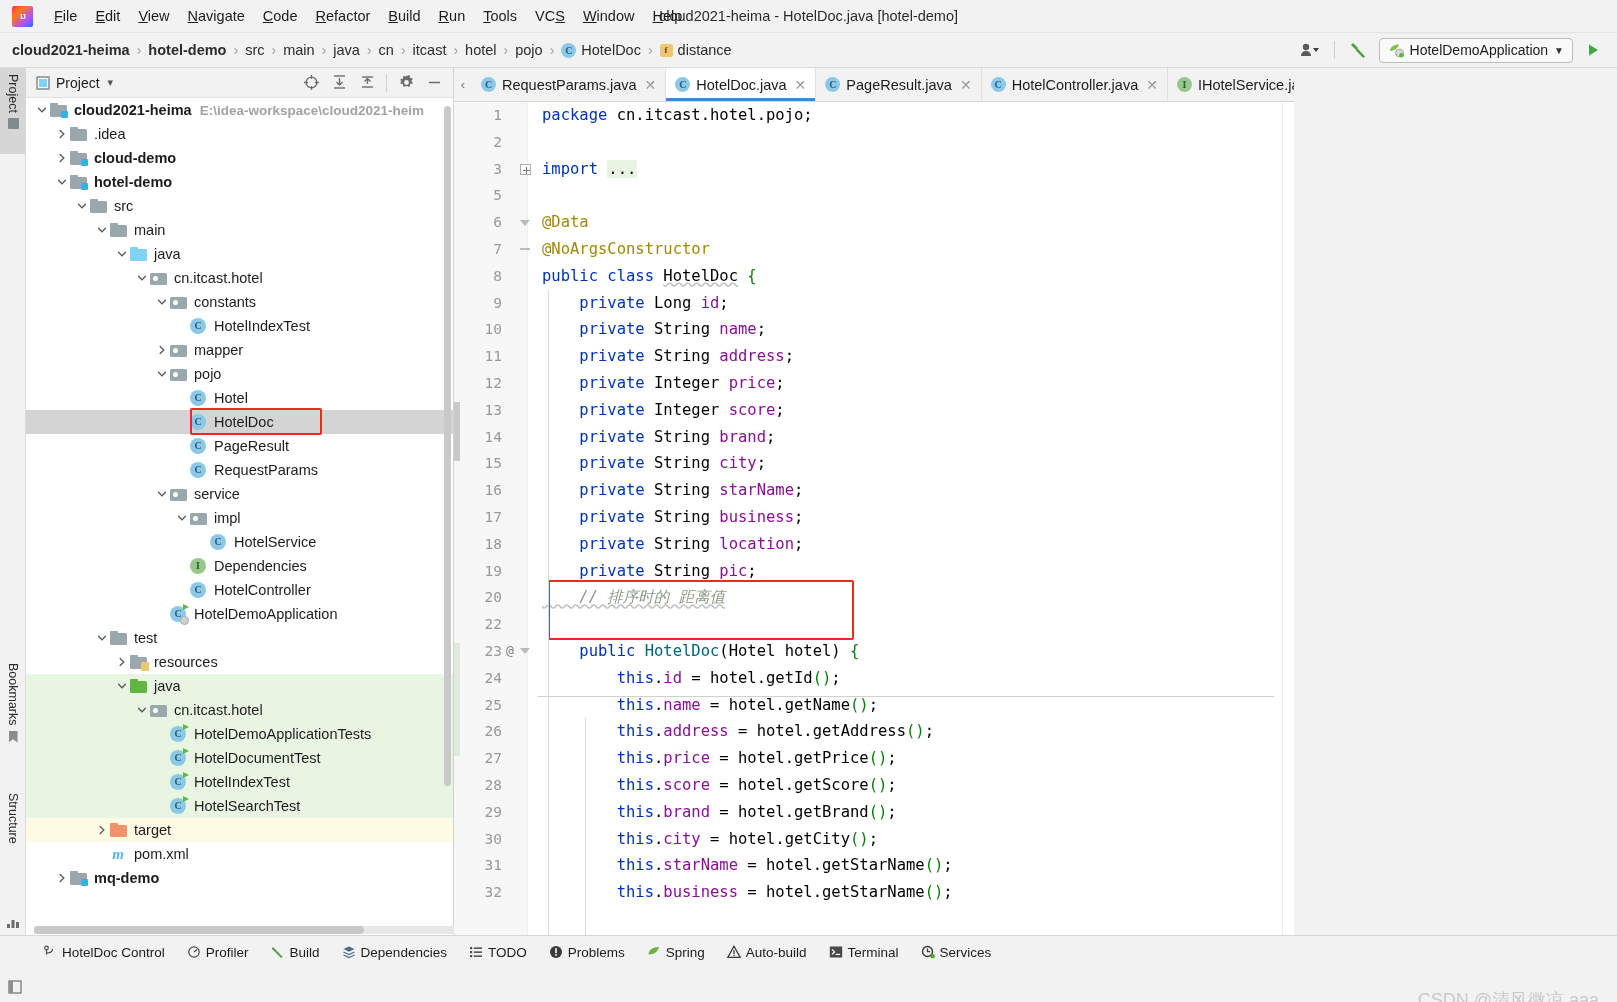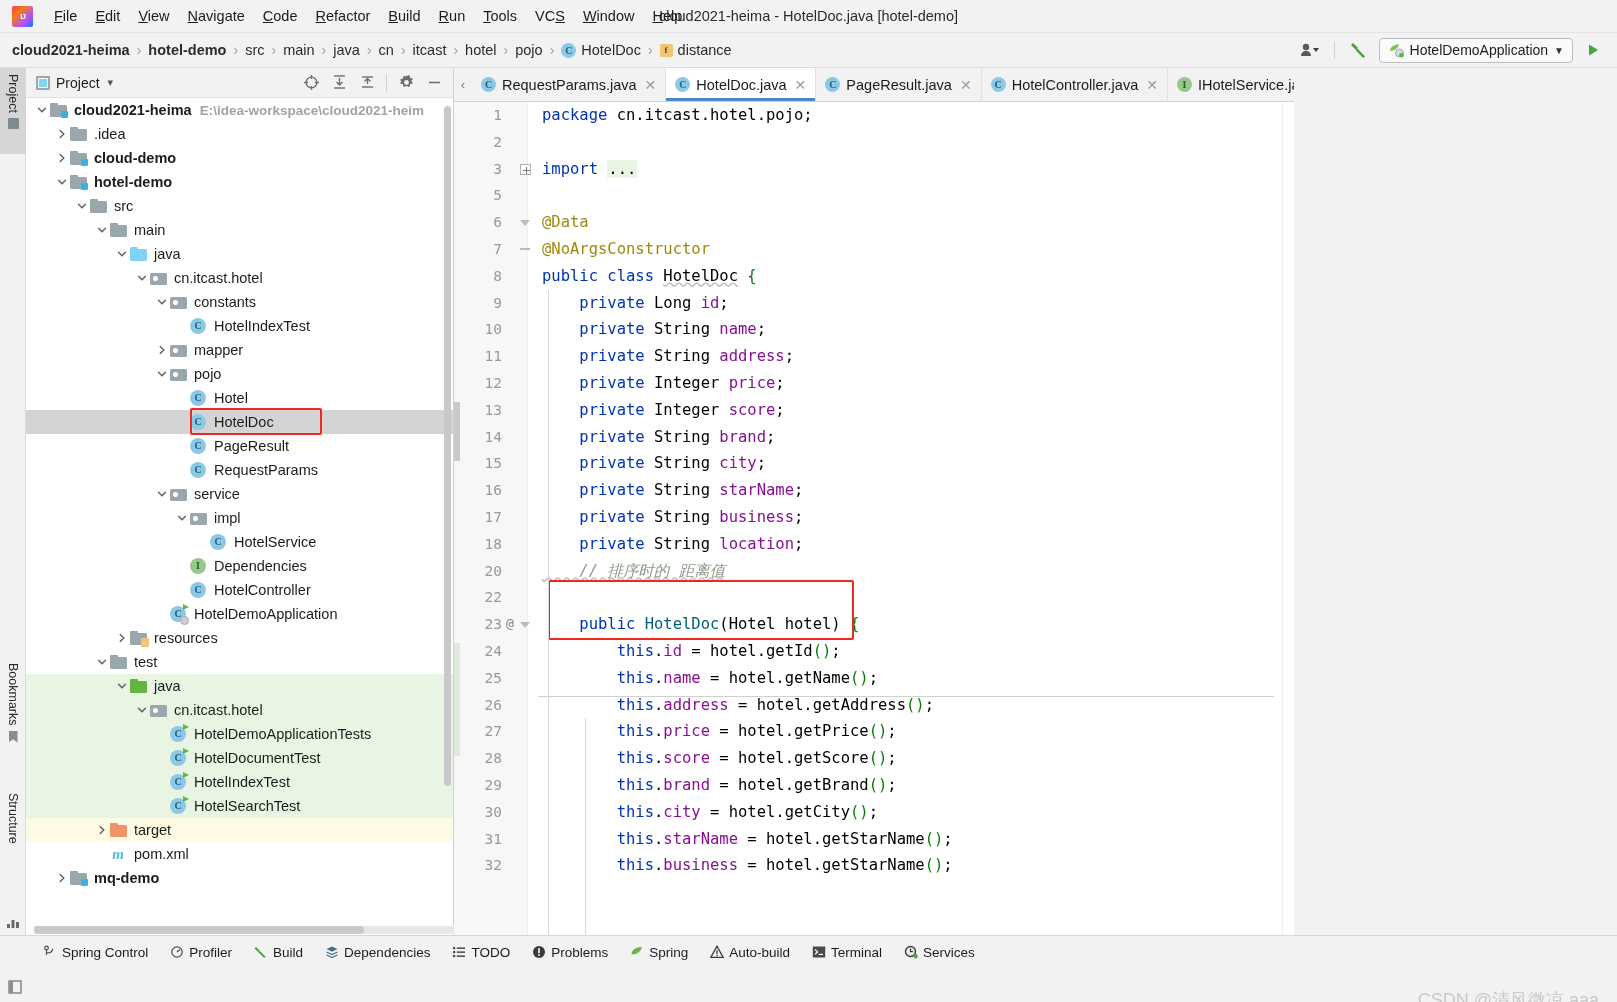--- a/index.html
+++ b/index.html
@@ -662,44 +662,44 @@
         <div class="tnode" style="padding-left: 148px;">
           <span class="twist"></span>
           <span class="cls">C</span>
           <span class="tlabel">HotelController</span>
         </div>
         <div class="tnode" style="padding-left: 128px;">
           <span class="twist"></span>
           <span class="cls">C<span class="runmark"></span><span class="springmark"></span></span>
           <span class="tlabel">HotelDemoApplication</span>
         </div>
+        <div class="tnode" style="padding-left: 68px;">
+          <span class="twist">
+            <svg width="10" height="10" viewBox="0 0 10 10">
+              <path d="M1.5 3.2L5 6.8l3.5-3.6" fill="none" stroke="#5a5a5a" stroke-width="1.3" stroke-linecap="round"></path>
+            </svg>
+          </span>
+          <span class="fo fo-gray">
+            <span class="fo-tab"></span>
+            <span class="fo-body"></span>
+          </span>
+          <span class="tlabel">test</span>
+        </div>
         <div class="tnode" style="padding-left: 88px;">
           <span class="twist">
             <svg width="10" height="10" viewBox="0 0 10 10">
               <path d="M3.2 1.5L6.8 5 3.2 8.5" fill="none" stroke="#5a5a5a" stroke-width="1.3" stroke-linecap="round"></path>
             </svg>
           </span>
           <span class="fo fo-gray">
             <span class="fo-tab"></span>
             <span class="fo-body"></span>
             <span class="fo-badge-res"></span>
           </span>
           <span class="tlabel">resources</span>
-        </div>
-        <div class="tnode" style="padding-left: 68px;">
-          <span class="twist">
-            <svg width="10" height="10" viewBox="0 0 10 10">
-              <path d="M1.5 3.2L5 6.8l3.5-3.6" fill="none" stroke="#5a5a5a" stroke-width="1.3" stroke-linecap="round"></path>
-            </svg>
-          </span>
-          <span class="fo fo-gray">
-            <span class="fo-tab"></span>
-            <span class="fo-body"></span>
-          </span>
-          <span class="tlabel">test</span>
         </div>
         <div class="tnode test-src" style="padding-left: 88px;">
           <span class="twist">
             <svg width="10" height="10" viewBox="0 0 10 10">
               <path d="M1.5 3.2L5 6.8l3.5-3.6" fill="none" stroke="#5a5a5a" stroke-width="1.3" stroke-linecap="round"></path>
             </svg>
           </span>
           <span class="fo fo-green">
             <span class="fo-tab"></span>
             <span class="fo-body"></span>
@@ -820,20 +820,21 @@
           <div class="ln"><span class="ln-num">9</span><span class="ln-ann"></span><span class="ln-fold"></span><span class="ln-code"><span class="kw">    private </span><span class="typ">Long </span><span class="fld">id</span><span class="pn">;</span></span></div>
           <div class="ln"><span class="ln-num">10</span><span class="ln-ann"></span><span class="ln-fold"></span><span class="ln-code"><span class="kw">    private </span><span class="typ">String </span><span class="fld">name</span><span class="pn">;</span></span></div>
           <div class="ln"><span class="ln-num">11</span><span class="ln-ann"></span><span class="ln-fold"></span><span class="ln-code"><span class="kw">    private </span><span class="typ">String </span><span class="fld">address</span><span class="pn">;</span></span></div>
           <div class="ln"><span class="ln-num">12</span><span class="ln-ann"></span><span class="ln-fold"></span><span class="ln-code"><span class="kw">    private </span><span class="typ">Integer </span><span class="fld">price</span><span class="pn">;</span></span></div>
           <div class="ln"><span class="ln-num">13</span><span class="ln-ann"></span><span class="ln-fold"></span><span class="ln-code"><span class="kw">    private </span><span class="typ">Integer </span><span class="fld">score</span><span class="pn">;</span></span></div>
           <div class="ln"><span class="ln-num">14</span><span class="ln-ann"></span><span class="ln-fold"></span><span class="ln-code"><span class="kw">    private </span><span class="typ">String </span><span class="fld">brand</span><span class="pn">;</span></span></div>
           <div class="ln"><span class="ln-num">15</span><span class="ln-ann"></span><span class="ln-fold"></span><span class="ln-code"><span class="kw">    private </span><span class="typ">String </span><span class="fld">city</span><span class="pn">;</span></span></div>
           <div class="ln"><span class="ln-num">16</span><span class="ln-ann"></span><span class="ln-fold"></span><span class="ln-code"><span class="kw">    private </span><span class="typ">String </span><span class="fld">starName</span><span class="pn">;</span></span></div>
           <div class="ln"><span class="ln-num">17</span><span class="ln-ann"></span><span class="ln-fold"></span><span class="ln-code"><span class="kw">    private </span><span class="typ">String </span><span class="fld">business</span><span class="pn">;</span></span></div>
           <div class="ln"><span class="ln-num">18</span><span class="ln-ann"></span><span class="ln-fold"></span><span class="ln-code"><span class="kw">    private </span><span class="typ">String </span><span class="fld">location</span><span class="pn">;</span></span></div>
+          <div class="ln"><span class="ln-num">19</span><span class="ln-ann"></span><span class="ln-fold"></span><span class="ln-code"><span class="kw">    private </span><span class="typ">String </span><span class="fld">pic</span><span class="pn">;</span></span></div>
           <div class="ln"><span class="ln-num">20</span><span class="ln-ann"></span><span class="ln-fold"></span><span class="ln-code"><span class="cmt-green squiggle">    // 排序时的 距离值</span></span></div>
           <div class="ln"><span class="ln-num">22</span><span class="ln-ann"></span><span class="ln-fold"></span><span class="ln-code"></span></div>
           <div class="ln"><span class="ln-num">23</span><span class="ln-ann">@</span><span class="ln-fold"><span class="fold-v"></span></span><span class="ln-code"><span class="kw">    public </span><span class="mth">HotelDoc</span><span class="pn">(</span><span class="typ">Hotel</span><span class="pn"> hotel</span><span class="pn">)</span><span class="pn"> </span><span class="brc-g">{</span></span></div>
           <div class="ln"><span class="ln-num">24</span><span class="ln-ann"></span><span class="ln-fold"></span><span class="ln-code"><span class="kw">        this</span><span class="pn">.</span><span class="fld">id</span><span class="pn"> = hotel.</span><span class="pn">getId</span><span class="brc-g">()</span><span class="pn">;</span></span></div>
           <div class="ln"><span class="ln-num">25</span><span class="ln-ann"></span><span class="ln-fold"></span><span class="ln-code"><span class="kw">        this</span><span class="pn">.</span><span class="fld">name</span><span class="pn"> = hotel.</span><span class="pn">getName</span><span class="brc-g">()</span><span class="pn">;</span></span></div>
           <div class="ln"><span class="ln-num">26</span><span class="ln-ann"></span><span class="ln-fold"></span><span class="ln-code"><span class="kw">        this</span><span class="pn">.</span><span class="fld">address</span><span class="pn"> = hotel.</span><span class="pn">getAddress</span><span class="brc-g">()</span><span class="pn">;</span></span></div>
           <div class="ln"><span class="ln-num">27</span><span class="ln-ann"></span><span class="ln-fold"></span><span class="ln-code"><span class="kw">        this</span><span class="pn">.</span><span class="fld">price</span><span class="pn"> = hotel.</span><span class="pn">getPrice</span><span class="brc-g">()</span><span class="pn">;</span></span></div>
           <div class="ln"><span class="ln-num">28</span><span class="ln-ann"></span><span class="ln-fold"></span><span class="ln-code"><span class="kw">        this</span><span class="pn">.</span><span class="fld">score</span><span class="pn"> = hotel.</span><span class="pn">getScore</span><span class="brc-g">()</span><span class="pn">;</span></span></div>
           <div class="ln"><span class="ln-num">29</span><span class="ln-ann"></span><span class="ln-fold"></span><span class="ln-code"><span class="kw">        this</span><span class="pn">.</span><span class="fld">brand</span><span class="pn"> = hotel.</span><span class="pn">getBrand</span><span class="brc-g">()</span><span class="pn">;</span></span></div>
           <div class="ln"><span class="ln-num">30</span><span class="ln-ann"></span><span class="ln-fold"></span><span class="ln-code"><span class="kw">        this</span><span class="pn">.</span><span class="fld">city</span><span class="pn"> = hotel.</span><span class="pn">getCity</span><span class="brc-g">()</span><span class="pn">;</span></span></div>
@@ -857,21 +858,21 @@
     <div class="hscroll-thumb"></div>
     <div class="bb-row" id="bb-row">
         <div class="bb-item">
           <span class="ic">
             <svg width="14" height="14" viewBox="0 0 14 14">
               <circle cx="3.5" cy="3" r="1.8" fill="none" stroke="#4a4a4a" stroke-width="1.2"></circle>
               <path d="M3.5 4.8v5" stroke="#4a4a4a" stroke-width="1.2"></path>
               <path d="M3.5 8c4 0 6-1.5 6-4" fill="none" stroke="#4a4a4a" stroke-width="1.2"></path>
             </svg>
           </span>
-          <span>Spring Control</span>
+          <span>HotelDoc Control</span>
         </div>
         <div class="bb-item">
           <span class="ic">
             <svg width="14" height="14" viewBox="0 0 14 14">
               <circle cx="7" cy="7" r="5.2" fill="none" stroke="#4a4a4a" stroke-width="1.2"></circle>
               <path d="M7 7l3 -2.5" stroke="#4a4a4a" stroke-width="1.3"></path>
             </svg>
           </span>
           <span>Profiler</span>
         </div>

